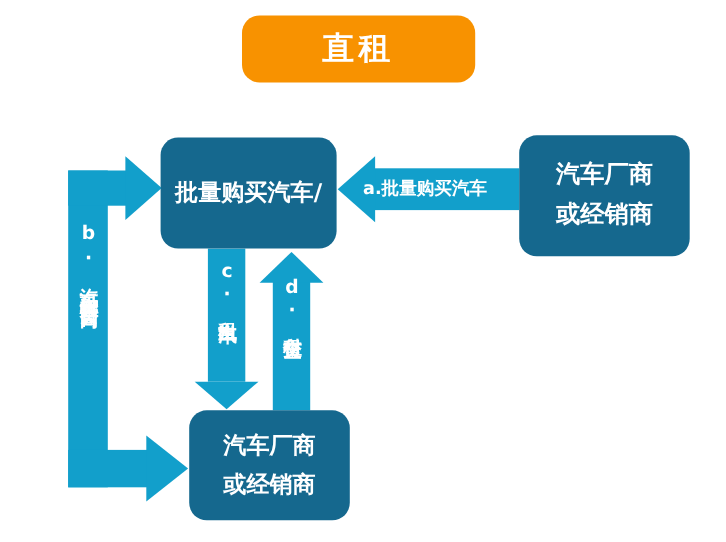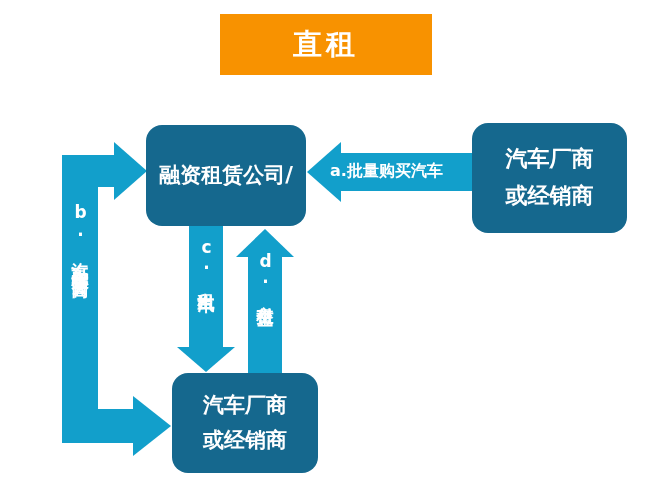--- a/index.html
+++ b/index.html
@@ -19,20 +19,21 @@
   .banner {
     position: absolute;
     left: 220px; top: 14px;
     width: 212px; height: 61px;
     background: var(--accent-orange, #F89200);
     display: flex; align-items: center; justify-content: center;
     color: #fff;
     font-size: 29px;
     font-weight: bold;
     letter-spacing: 4px;
+    border-radius: 16px;
   }
   
   .node {
     position: absolute;
     background: var(--node-fill, #15688E);
     border-radius: 16px;
     display: flex; flex-direction: column;
     align-items: center; justify-content: center;
     color: #fff;
     font-weight: bold;
@@ -129,21 +130,21 @@
 
   <div class="bar" id="c-body"></div>
   <div id="c-head"></div>
   <div class="vlabel" id="c-label">c·出租汽车</div>
 
   <div class="bar" id="d-body"></div>
   <div id="d-head"></div>
   <div class="vlabel" id="d-label">d·交付租金</div>
 
   <div class="node" id="node-lessor">
-    <span class="line">融资租赁公司/</span>
+    <span class="line">批量购买汽车/</span>
   </div>
 
   <div class="node" id="node-dealer-r">
     <span class="line">汽车厂商</span>
     <span class="line">或经销商</span>
   </div>
 
   <div class="node" id="node-dealer-b">
     <span class="line">汽车厂商</span>
     <span class="line">或经销商</span>

